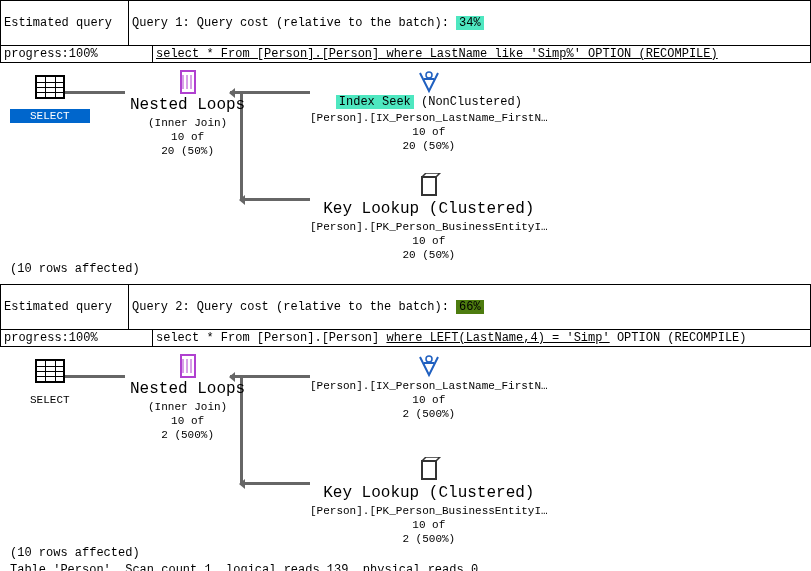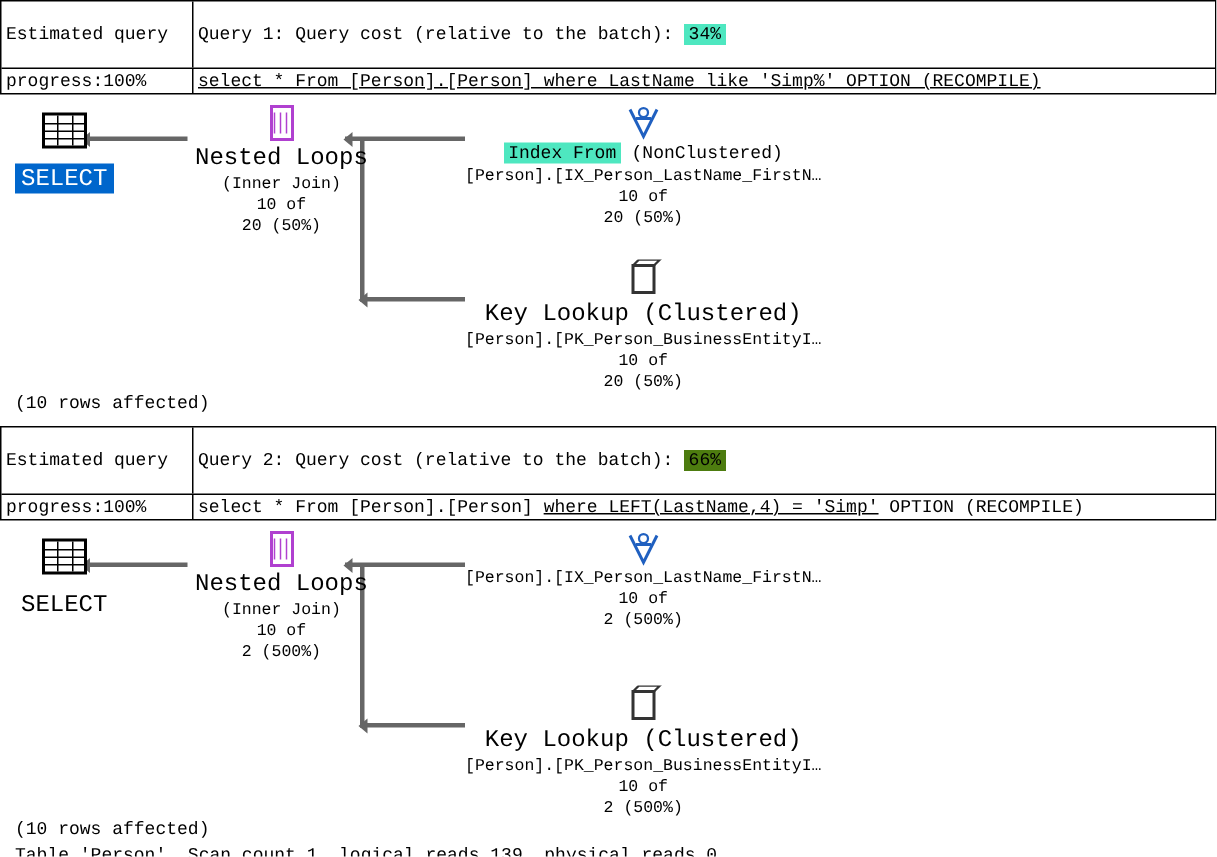--- a/index.html
+++ b/index.html
@@ -30,21 +30,21 @@
       border-right: none;
     }
     .sql-row {
       display: flex;
     }
     .sql-cell {
       padding: 1px 3px;
       border-right: 1px solid #000;
     }
     .sql-cell:first-child {
-      width: 128px;
+      width: 152px;
     }
     .sql-cell:last-child {
       flex: 1;
       border-right: none;
       white-space: nowrap;
       font-family: Liberation Mono, monospace;
     }
     .cost-badge {
       padding: 0 3px;
     }
@@ -92,22 +92,22 @@
     .select-icon::before {
       top: 5px; left: 0; right: 0; height: 1px;
       box-shadow: 0 5px 0 #000, 0 10px 0 #000;
     }
     .select-icon::after {
       top: 0; bottom: 0; left: 8px; width: 1px;
       box-shadow: 10px 0 0 #000;
     }
     .select-label {
       margin-top: 4px;
-      padding: 1px 4px;
-      font-size: 16px;
+      padding: 1px 20px;
+      font-size: 11px;
     }
     .select-label.highlight {
       background: #0066CC;
       color: #fff;
     }
     .op-label-hl {
       padding: 0 3px;
     }
     .hl-green { background: #4EE7C0; }
     .hl-red { background: #F7B0B0; }
@@ -159,21 +159,21 @@
     <div class="op-sub">(Inner Join)</div>
     <div class="op-sub">10 of</div>
     <div class="op-sub">20 (50%)</div>
   </div>
 
   <div class="op-node index-op">
     <svg class="icon" width="26" height="26">
         <path d="M4 4 L13 22 L22 4 M8 10 L18 10" stroke="#2060C0" stroke-width="2" fill="none"></path>
         <circle cx="13" cy="6" r="3" fill="none" stroke="#2060C0" stroke-width="1.5"></circle>
       </svg>
-    <div><span class="op-label-hl hl-green">Index From</span> <span>(NonClustered)</span></div>
+    <div><span class="op-label-hl hl-green">Index Seek</span> <span>(NonClustered)</span></div>
     <div class="op-sub">[Person].[IX_Person_LastName_FirstN…</div>
     <div class="op-sub">10 of</div>
     <div class="op-sub">20 (50%)</div>
   </div>
 
   <div class="op-node key-lookup">
     <svg class="icon" width="26" height="26">
         <rect x="6" y="4" width="14" height="18" fill="none" stroke="#333" stroke-width="2"></rect>
         <path d="M6 4 L10 0 L24 0 L20 4" fill="none" stroke="#333" stroke-width="1.5"></path>
       </svg>

